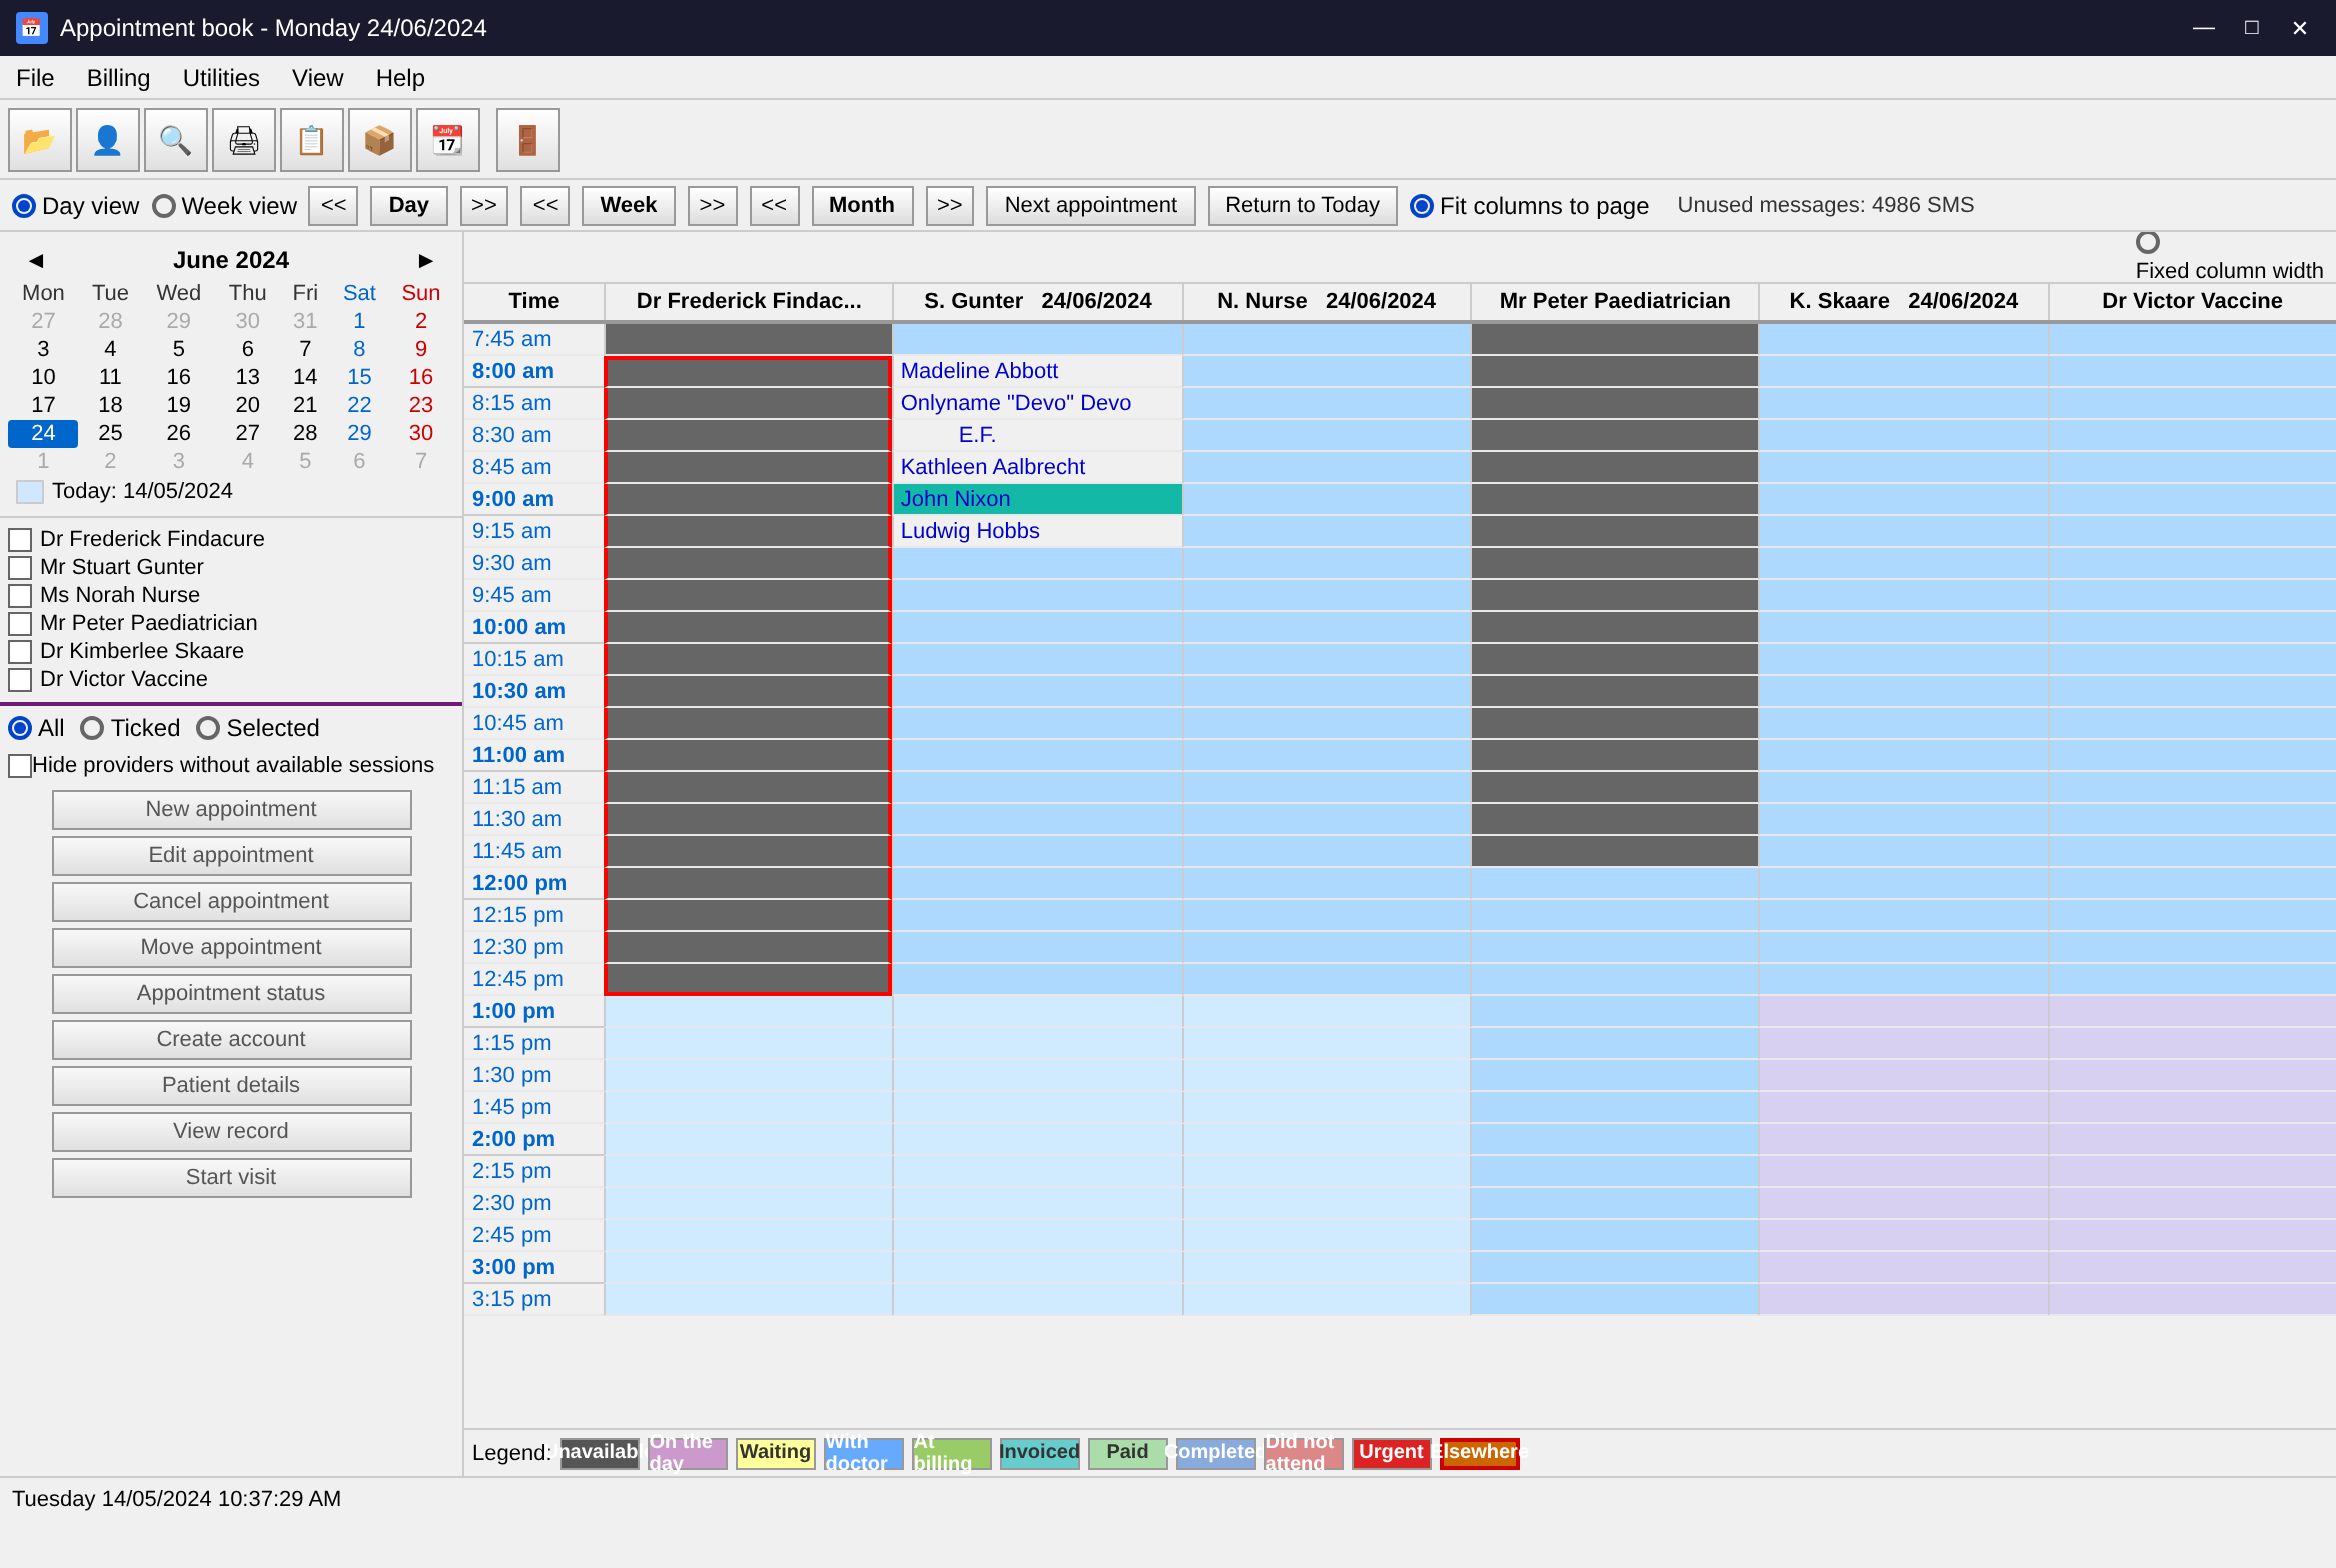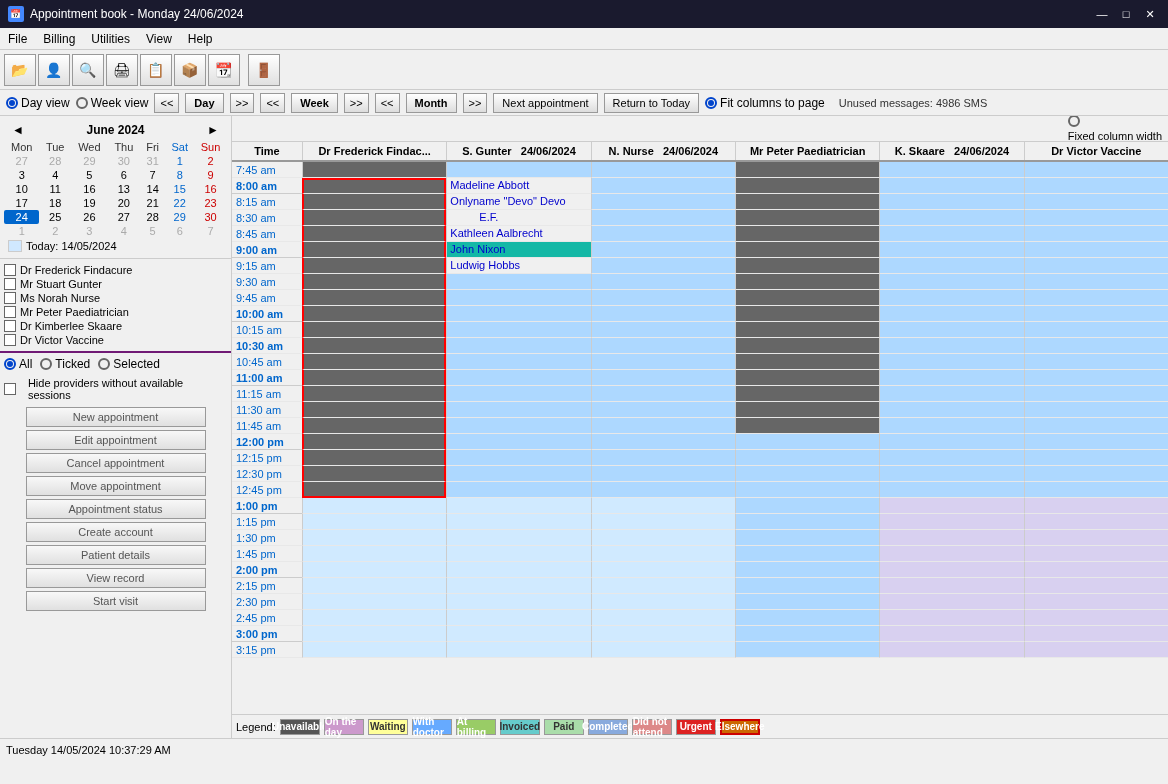--- a/index.html
+++ b/index.html
@@ -52,21 +52,21 @@
     
     
     #providers { padding: 4px; border-bottom: 2px solid #701a75; }
     .provider-row { display: flex; align-items: center; gap: 4px; padding: 1px 0; font-size: 11px; }
     .chk { width: 12px; height: 12px; border: 1px solid #666; background: white; display: inline-block; cursor: pointer; }
     
     
     #filterrow { padding: 4px; display: flex; align-items: center; gap: 8px; }
     
     
-    #hiderow { padding: 2px 4px; font-size: 11px; display: flex; align-items: center; gap: 12px; }
+    #hiderow { padding: 2px 4px; font-size: 11px; display: flex; align-items: center; gap: 0; }
     
     
     #actionbtns { padding: 4px; display: flex; flex-direction: column; gap: 3px; }
     .action-panel-btn { width: 180px; padding: 3px 8px; border: 1px solid #999; background: linear-gradient(to bottom, #f8f8f8, #e0e0e0); cursor: pointer; font-size: 11px; text-align: center; margin: 0 auto; display: block; color: #555; }
     
     
     #rightarea { flex: 1; display: flex; flex-direction: column; overflow: hidden; }
     
     
     #layoutrow { padding: 3px 6px; display: flex; align-items: center; gap: 8px; border-bottom: 1px solid #ccc; height: 26px; justify-content: flex-end; }

